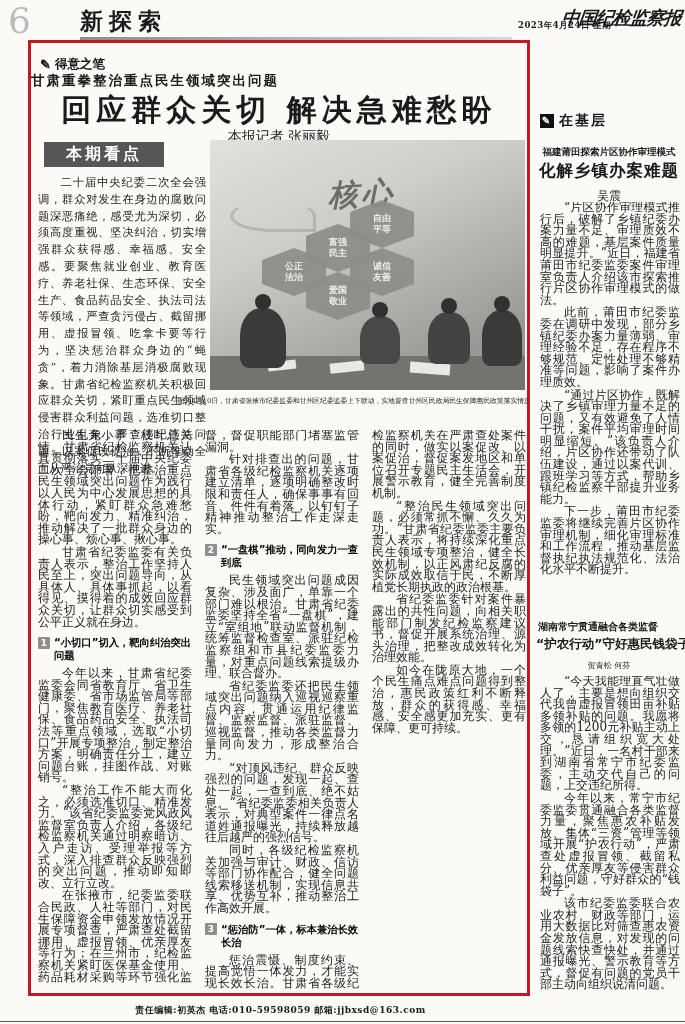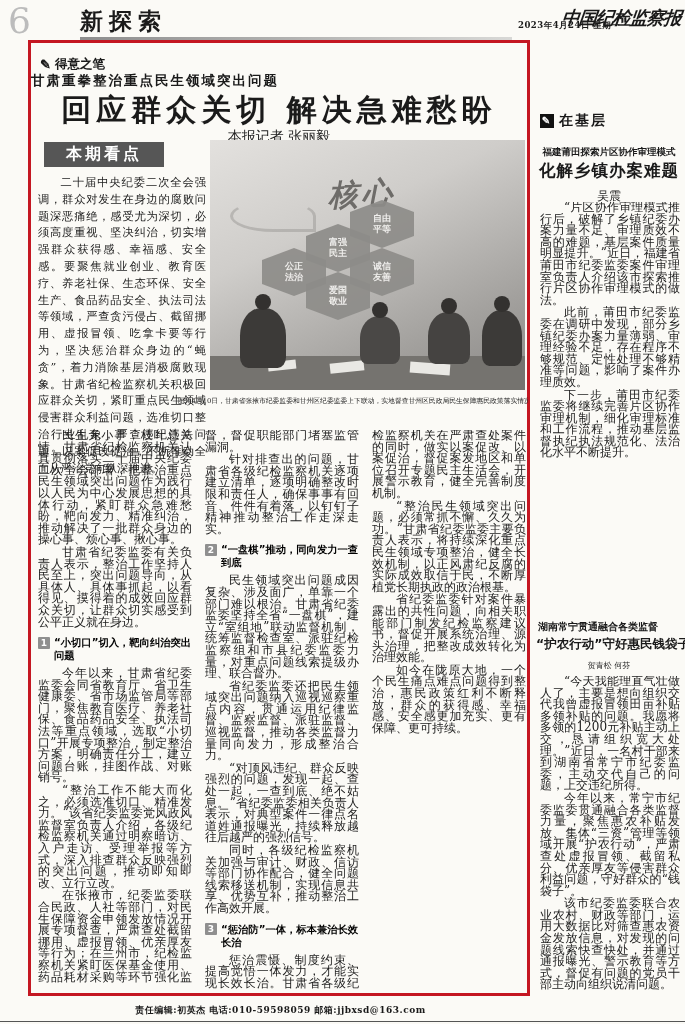--- a/index.html
+++ b/index.html
@@ -186,20 +186,21 @@
     <span class="rail-icon">✎</span>
     <span>在基层</span>
   </div>
 
   <div class="rail-kicker-a">福建莆田探索片区协作审理模式</div>
   <div class="rail-head-a">化解乡镇办案难题</div>
   <div class="rail-byline-a">吴震</div>
   <div class="side-body rail-body-a">
       <p>“片区协作审理模式推行后，破解了乡镇纪委办案力量不足、审理质效不高的难题，基层案件质量明显提升。”近日，福建省莆田市纪委监委案件审理室负责人介绍该市探索推行片区协作审理模式的做法。</p>
       <p>此前，莆田市纪委监委在调研中发现，部分乡镇纪委办案力量薄弱、审理经验不足，存在程序不够规范、定性处理不够精准等问题，影响了案件办理质效。</p>
+      <p>“通过片区协作，既解决了乡镇审理力量不足的问题，又有效避免了人情干扰，案件平均审理时间明显缩短。”该负责人介绍，片区协作还带动了队伍建设，通过以案代训、跟班学习等方式，帮助乡镇纪检监察干部提升业务能力。</p>
       <p>下一步，莆田市纪委监委将继续完善片区协作审理机制，细化审理标准和工作流程，推动基层监督执纪执法规范化、法治化水平不断提升。</p>
     </div>
 
   <div class="rail-kicker-b">湖南常宁贯通融合各类监督</div>
   <div class="rail-head-b">“护农行动”守好惠民钱袋子</div>
   <div class="rail-byline-b">贺青松 何芬</div>
   <div class="side-body rail-body-b">
       <p>“今天我能理直气壮做人了，主要是想向组织交代我曾虚报冒领田亩补贴多领补贴的问题。我愿将多领的1200元补贴主动上交，恳请组织宽大处理。”近日，一名村干部来到湖南省常宁市纪委监委，主动交代自己的问题，上交违纪所得。</p>
       <p>今年以来，常宁市纪委监委贯通融合各类监督力量，聚焦惠农补贴发放、集体“三资”管理等领域开展“护农行动”，严肃查处虚报冒领、截留私分、优亲厚友等侵害群众利益问题，守好群众的“钱袋子”。</p>
       <p>该市纪委监委联合农业农村、财政等部门，运用大数据比对筛查惠农资金发放信息，对发现的问题线索快查快处，并通过通报曝光、警示教育等方式，督促有问题的党员干部主动向组织说清问题。</p>

